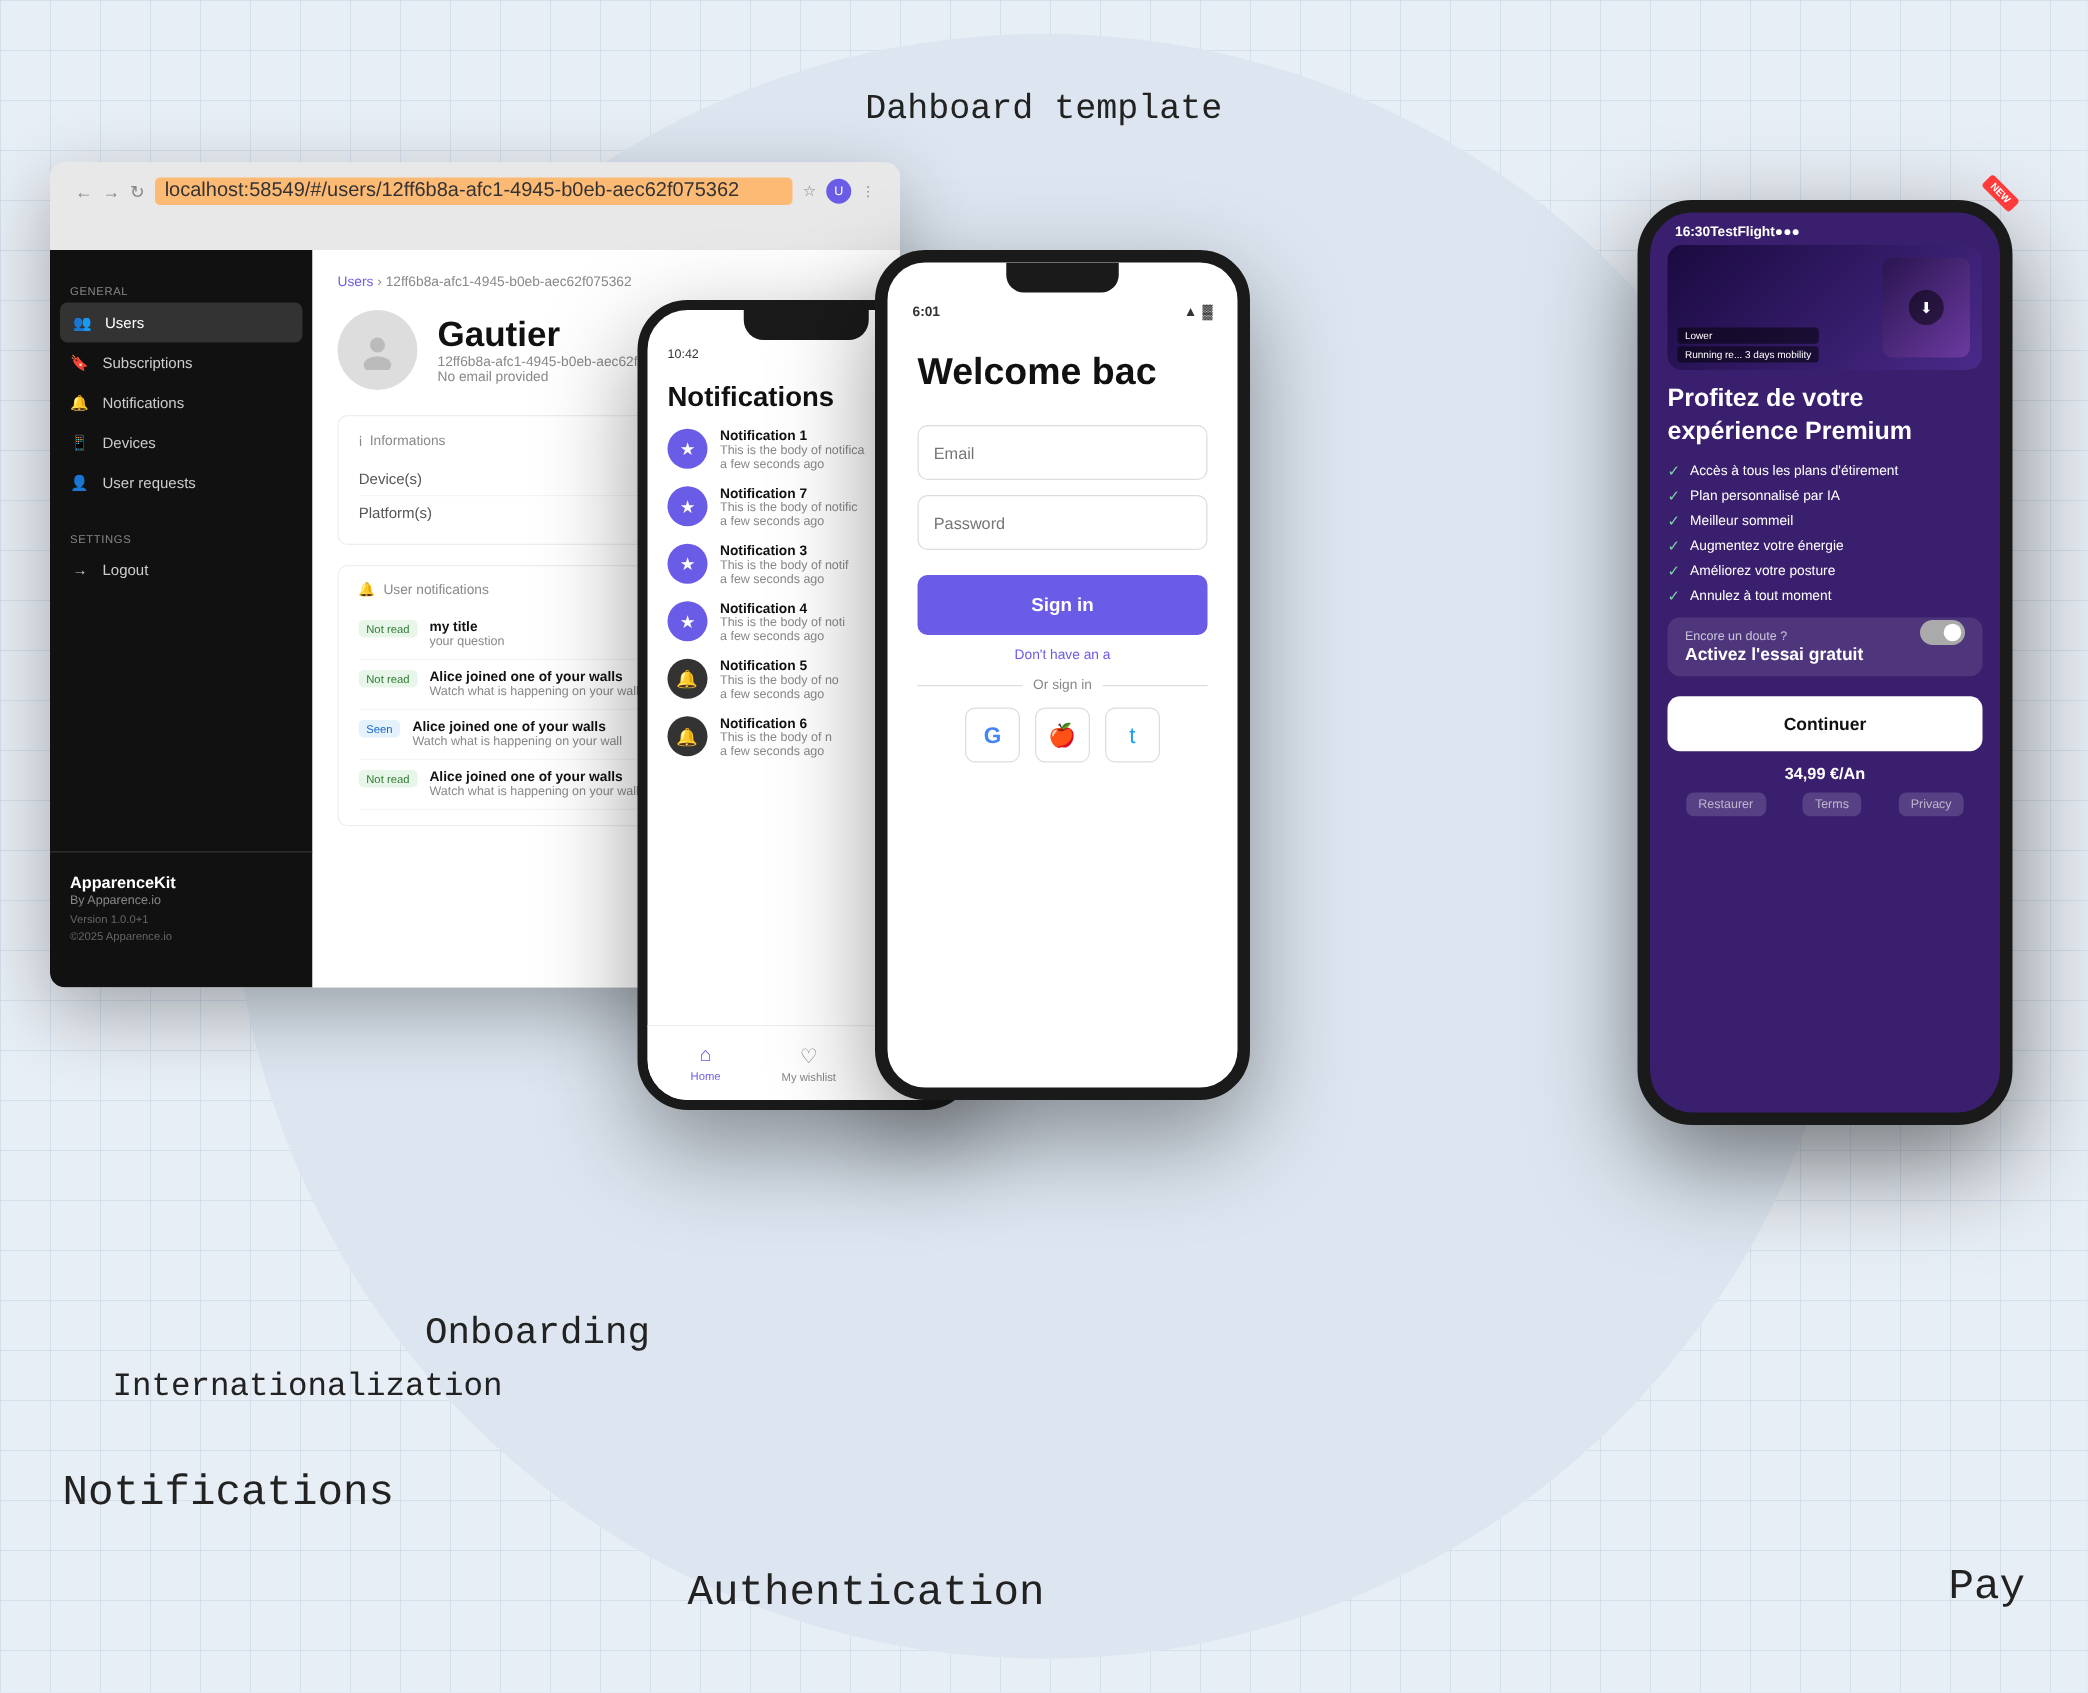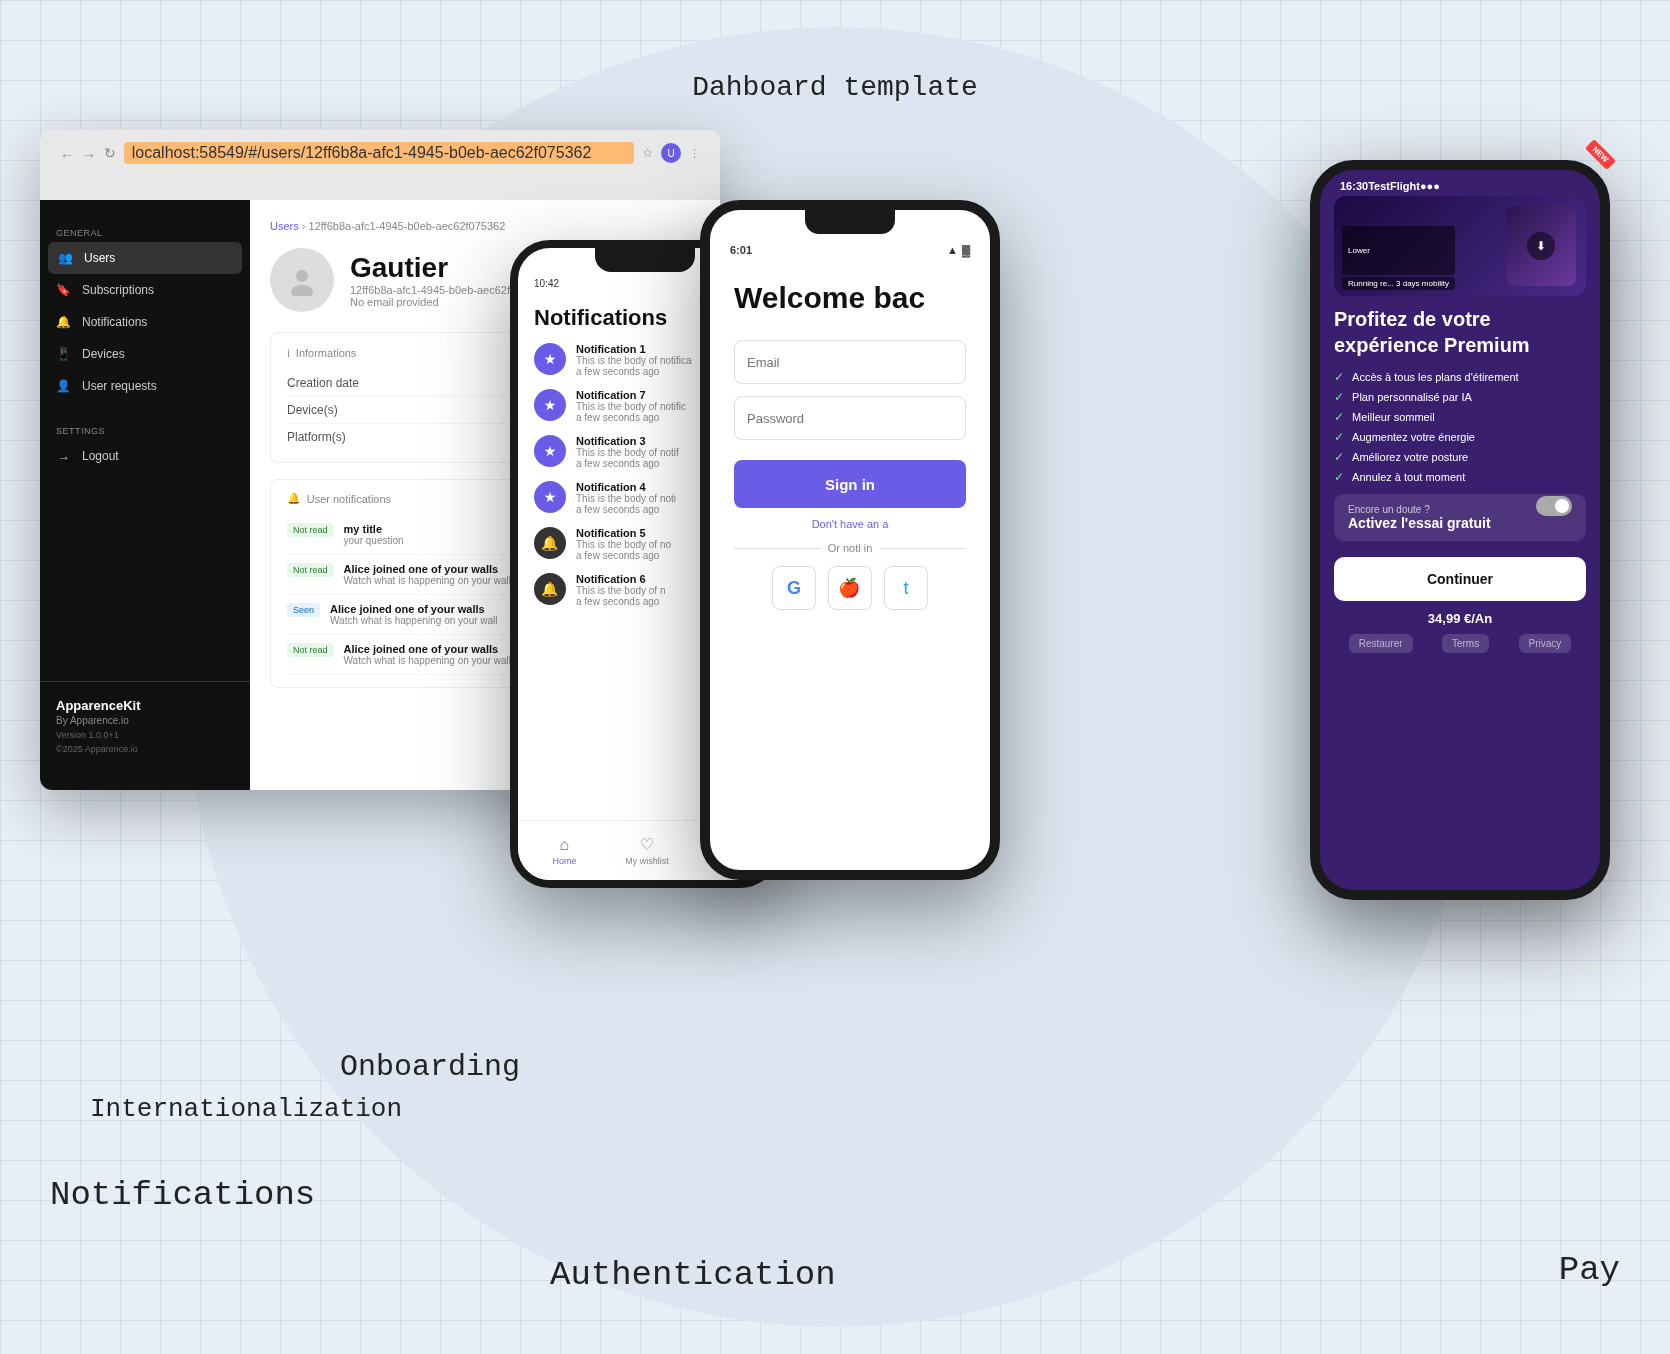--- a/index.html
+++ b/index.html
@@ -841,24 +841,20 @@
           <p>No email provided</p>
         </div>
       </div>
 
       <div class="info-section">
         <div class="info-section-title">
           <span>ℹ</span>
           <span>Informations</span>
         </div>
         <div class="info-row">
-          <span class="info-label">Creation date</span>
-          <span class="info-value">Dec 4, 2024</span>
-        </div>
-        <div class="info-row">
           <span class="info-label">Device(s)</span>
           <span class="info-value">2</span>
         </div>
         <div class="info-row">
           <span class="info-label">Platform(s)</span>
           <span class="info-value">ios</span>
         </div>
       </div>
 
       <div class="notifications-section">
@@ -996,21 +992,21 @@
     <div class="phone2-title">Welcome bac</div>
 
     <input class="phone2-input" readonly="" placeholder="Email" style="">
     <input class="phone2-input" type="password" readonly="" placeholder="Password" style="">
 
     <button class="phone2-btn">Sign in</button>
 
     <span class="phone2-link">Don't have an a</span>
 
     <div class="phone2-divider">
-      <span>Or noti in</span>
+      <span>Or sign in</span>
     </div>
 
     <div class="phone2-social">
       <div class="social-btn">
         <span style="font-weight:700;color:#4285f4;">G</span>
       </div>
       <div class="social-btn">
         <span>🍎</span>
       </div>
       <div class="social-btn">
@@ -1030,21 +1026,21 @@
   <div class="close-btn">✕</div>
 
   <div class="phone3-card">
     <div class="phone3-card-bg"></div>
     <div style="position:absolute;inset:0;display:flex;align-items:center;justify-content:flex-end;padding-right:10px;">
       <div style="width:70px;height:80px;background:linear-gradient(135deg,#2a1550,#6b3aa0);border-radius:8px;display:flex;align-items:center;justify-content:center;">
         <div style="width:28px;height:28px;background:rgba(0,0,0,0.5);border-radius:50%;display:flex;align-items:center;justify-content:center;color:white;font-size:12px;">⬇</div>
       </div>
     </div>
     <div style="position:absolute;bottom:6px;left:8px;">
-      <div style="background:rgba(0,0,0,0.5);color:white;font-size:8px;padding:20px 6px;border-radius:3px;">Lower</div>
+      <div style="background:rgba(0,0,0,0.5);color:white;font-size:8px;padding:2px 6px;border-radius:3px;">Lower</div>
       <div style="background:rgba(0,0,0,0.5);color:white;font-size:8px;padding:2px 6px;border-radius:3px;margin-top:2px;">Running re... 3 days mobility</div>
     </div>
   </div>
 
   <div class="phone3-content">
     <div class="phone3-title">Profitez de votre expérience Premium</div>
 
     <div class="phone3-feature">
       <span class="check-icon">✓</span>
       <span>Accès à tous les plans d'étirement</span>

